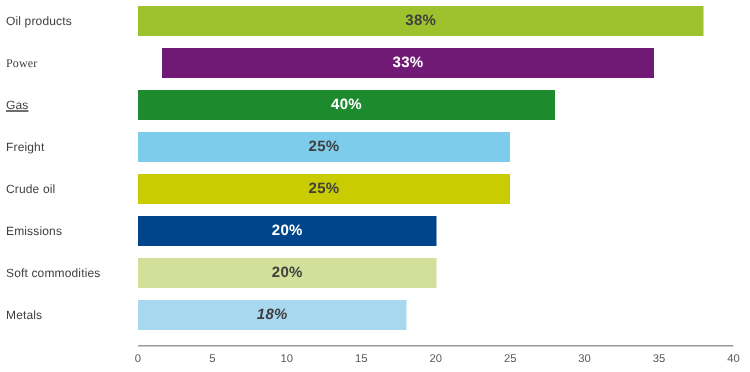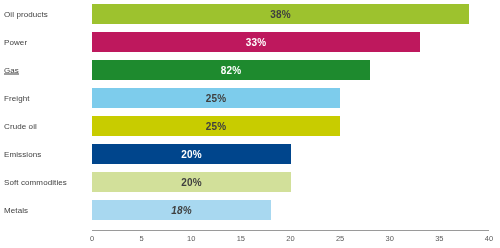--- a/index.html
+++ b/index.html
@@ -78,29 +78,29 @@
 <div id="chart-root">
 
   <div class="rows">
       <div class="row" style="top: 0px;">
         <div class="cat-label" style="color: rgb(63, 63, 63);">Oil products</div>
         <div class="bar" style="left: 92px; width: 377px; background: rgb(157, 194, 46);">
           <span class="bar-value" style="color: rgb(63, 63, 63);">38%</span>
         </div>
       </div>
       <div class="row" style="top: 28px;">
-        <div class="cat-label" style="color: rgb(63, 63, 63);">Power</div>
-        <div class="bar" style="left: 92px; width: 328px; background: #be185d;">
+        <div class="cat-label" style="color: rgb(63, 63, 63); font-family: Liberation Serif, serif;">Power</div>
+        <div class="bar" style="left: 108px; width: 328px; background: #701a75;">
           <span class="bar-value" style="color: rgb(255, 255, 255);">33%</span>
         </div>
       </div>
       <div class="row" style="top: 56px;">
         <div class="cat-label" style="color: rgb(63, 63, 63); text-decoration: underline;">Gas</div>
         <div class="bar" style="left: 92px; width: 278px; background: rgb(30, 138, 46);">
-          <span class="bar-value" style="color: rgb(255, 255, 255);">82%</span>
+          <span class="bar-value" style="color: rgb(255, 255, 255);">40%</span>
         </div>
       </div>
       <div class="row" style="top: 84px;">
         <div class="cat-label" style="color: rgb(63, 63, 63);">Freight</div>
         <div class="bar" style="left: 92px; width: 248px; background: rgb(125, 204, 236);">
           <span class="bar-value" style="color: rgb(63, 63, 63);">25%</span>
         </div>
       </div>
       <div class="row" style="top: 112px;">
         <div class="cat-label" style="color: rgb(63, 63, 63);">Crude oil</div>

